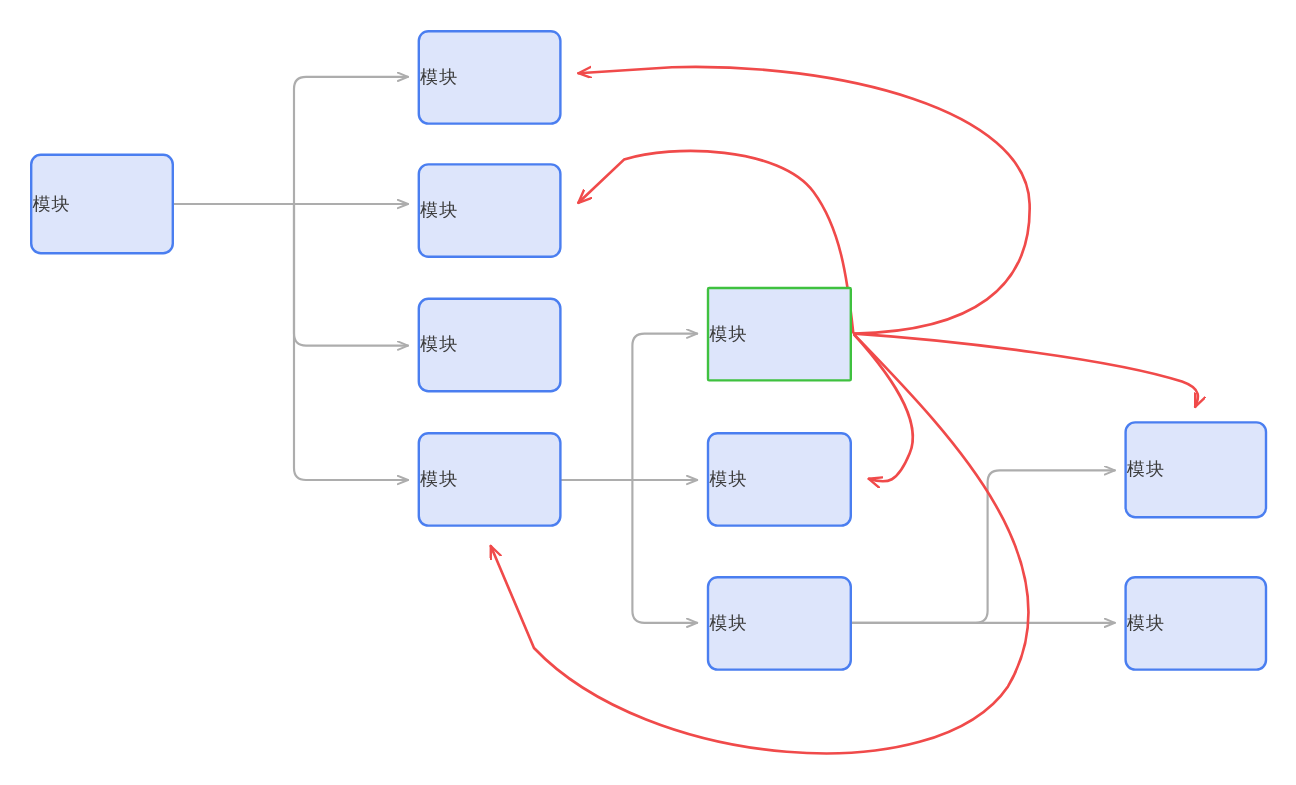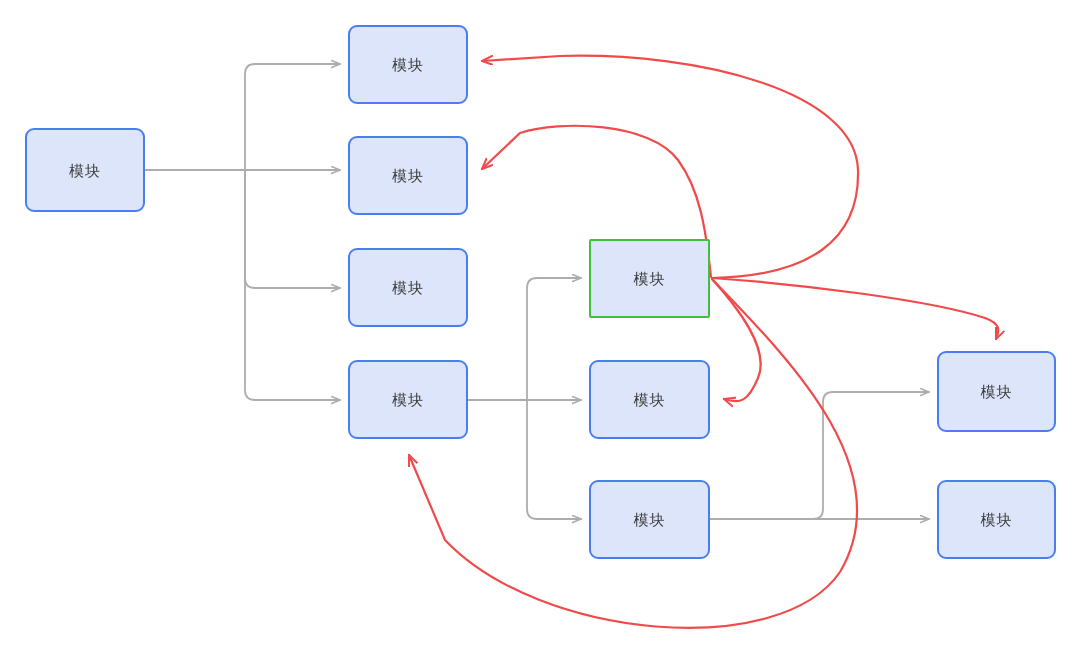--- a/index.html
+++ b/index.html
@@ -22,21 +22,21 @@
     left: 0;
     top: 0;
     width: 1080px;
     height: 654px;
   }
   .node {
     position: absolute;
     box-sizing: border-box;
     display: flex;
     align-items: center;
-    justify-content: center;
+    justify-content: flex-start;
     background: #dde5fb;
     border: 2px solid #4a7ef0;
     border-radius: 9px;
     color: #3c3c3c;
     font-size: 15px;
     letter-spacing: 1px;
     z-index: 2;
   }
   .node.selected {
     border: 2px solid #3fc13f;

